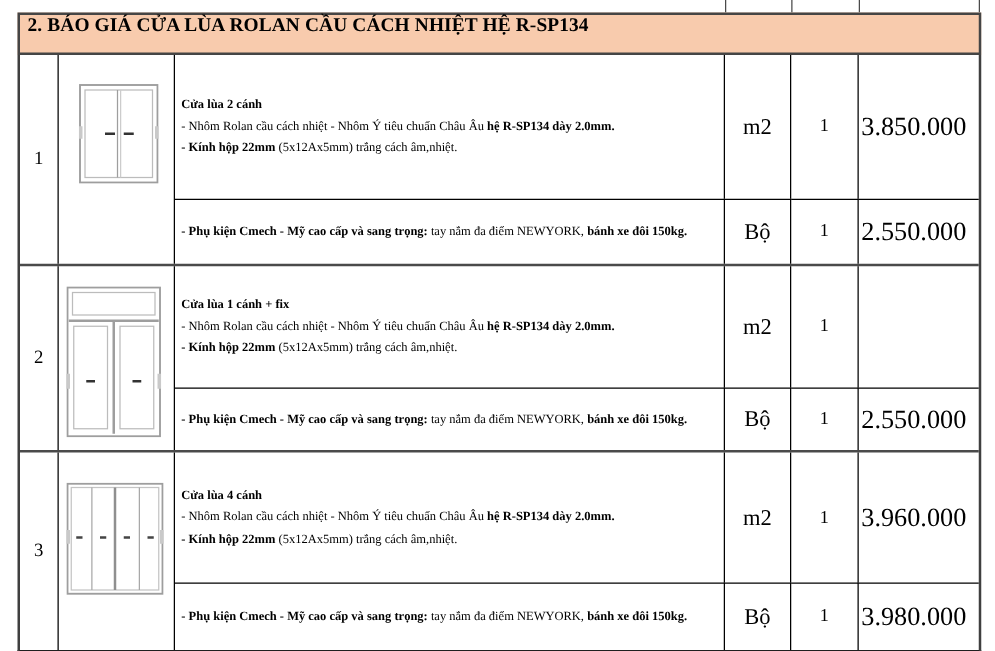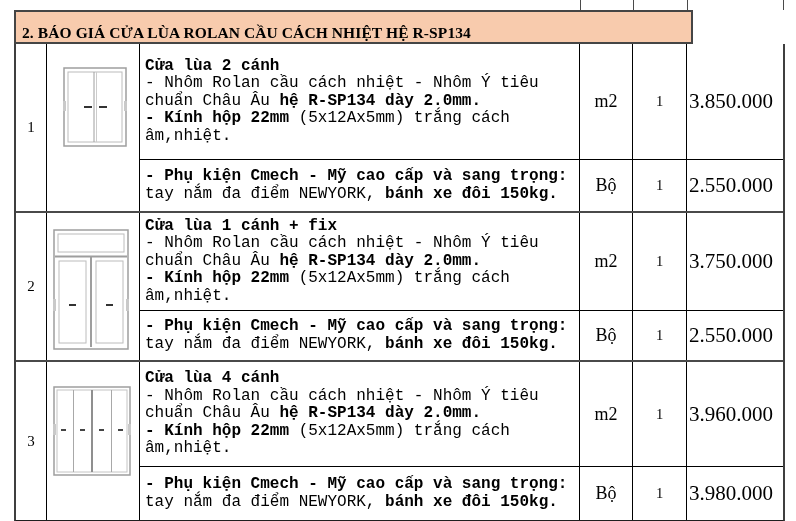--- a/index.html
+++ b/index.html
@@ -5,43 +5,43 @@
   * { margin:0; padding:0; box-sizing:border-box; }
   body { background:#ffffff; font-family:"Liberation Serif", serif; color:#000; }
   .screen { position:relative; width:796px; height:521px; background:#fff; overflow:hidden; }
 
   
   .tick { position:absolute; top:0; width:1px; height:10px; background:#4a4a4a; }
   .tick.t1 { left:580px; } .tick.t2 { left:633px; } .tick.t3 { left:687px; } .tick.t4 { left:783px; }
 
   
   .header-band {
-    position:absolute; left:14px; top:10px; width:679px; height:34px;
+    position:absolute; left:14px; top:10px; width:771px; height:34px;
     background:#F8CBAD; border:2px solid #454545;
-    display:flex; align-items:flex-end; padding-left:6px;
+    display:flex; align-items:flex-start; padding-left:6px;
     font-weight:bold; font-size:15.5px; letter-spacing:0.1px;
   }
 
   
   .quote-table {
     position:absolute; left:14px; top:44px; width:771px;
     border-left:2px solid #3f3f3f; border-right:2px solid #3f3f3f; border-bottom:2px solid #1f1f1f;
     background:#fff;
   }
   .item { display:grid; grid-template-columns:31px 93px 440px 53px 54px auto; }
   .item + .item { border-top:2px solid #4a4a4a; }
   .item.i1 { grid-template-rows:115px 52px; }
   .item.i2 { grid-template-rows:97px 50px; }
   .item.i3 { grid-template-rows:104px 54px; }
 
   .cell { border-right:1px solid #000; }
   .cell.last { border-right:none; }
   .c-num  { grid-column:1; grid-row:1 / span 2; display:flex; align-items:center; justify-content:center; font-size:15px; }
   .c-img  { grid-column:2; grid-row:1 / span 2; position:relative; }
-  .c-desc { grid-column:3; display:flex; flex-direction:column; justify-content:center; padding:3px 8px 3px 5px; font-size:16px; line-height:17.5px;font-family:Liberation Mono, monospace; }
+  .c-desc { grid-column:3; display:flex; flex-direction:column; justify-content:center; padding:3px 8px 3px 5px; font-size:10px; line-height:17.5px; }
   .c-unit { grid-column:4; display:flex; align-items:center; justify-content:center; font-size:18px; }
   .c-qty  { grid-column:5; display:flex; align-items:center; justify-content:center; font-size:14.5px; }
   .c-price{ grid-column:6; display:flex; align-items:center; justify-content:flex-end; padding-right:10px; font-size:21px; }
   .r1 { grid-row:1; }
   .r2 { grid-row:2; border-top:1px solid #000; }
   .b { font-weight:bold; }
 
   svg.door { display:block; }
 </style>
 </head>
@@ -106,21 +106,20 @@
           <rect x="53" y="75" width="7" height="2" fill="#333"></rect>
         </svg>
       </div>
       <div class="cell c-desc r1">
         <div class="b">Cửa lùa 1 cánh + fix</div>
         <div><span>- Nhôm Rolan cầu cách nhiệt - Nhôm Ý tiêu chuẩn Châu Âu </span><span class="b">hệ R-SP134 dày 2.0mm.</span></div>
         <div><span class="b">- Kính hộp 22mm</span><span> (5x12Ax5mm) trắng cách âm,nhiệt.</span></div>
       </div>
       <div class="cell c-unit r1">m2</div>
       <div class="cell c-qty r1">1</div>
-      <div class="cell c-price r1 last">3.750.000</div>
       <div class="cell c-desc r2">
         <div><span class="b">- Phụ kiện Cmech - Mỹ cao cấp và sang trọng:</span><span> tay nắm đa điểm NEWYORK, </span><span class="b">bánh xe đôi 150kg.</span></div>
       </div>
       <div class="cell c-unit r2">Bộ</div>
       <div class="cell c-qty r2">1</div>
       <div class="cell c-price r2 last">2.550.000</div>
     </div>
 
     <div class="item i3">
       <div class="cell c-num">3</div>

